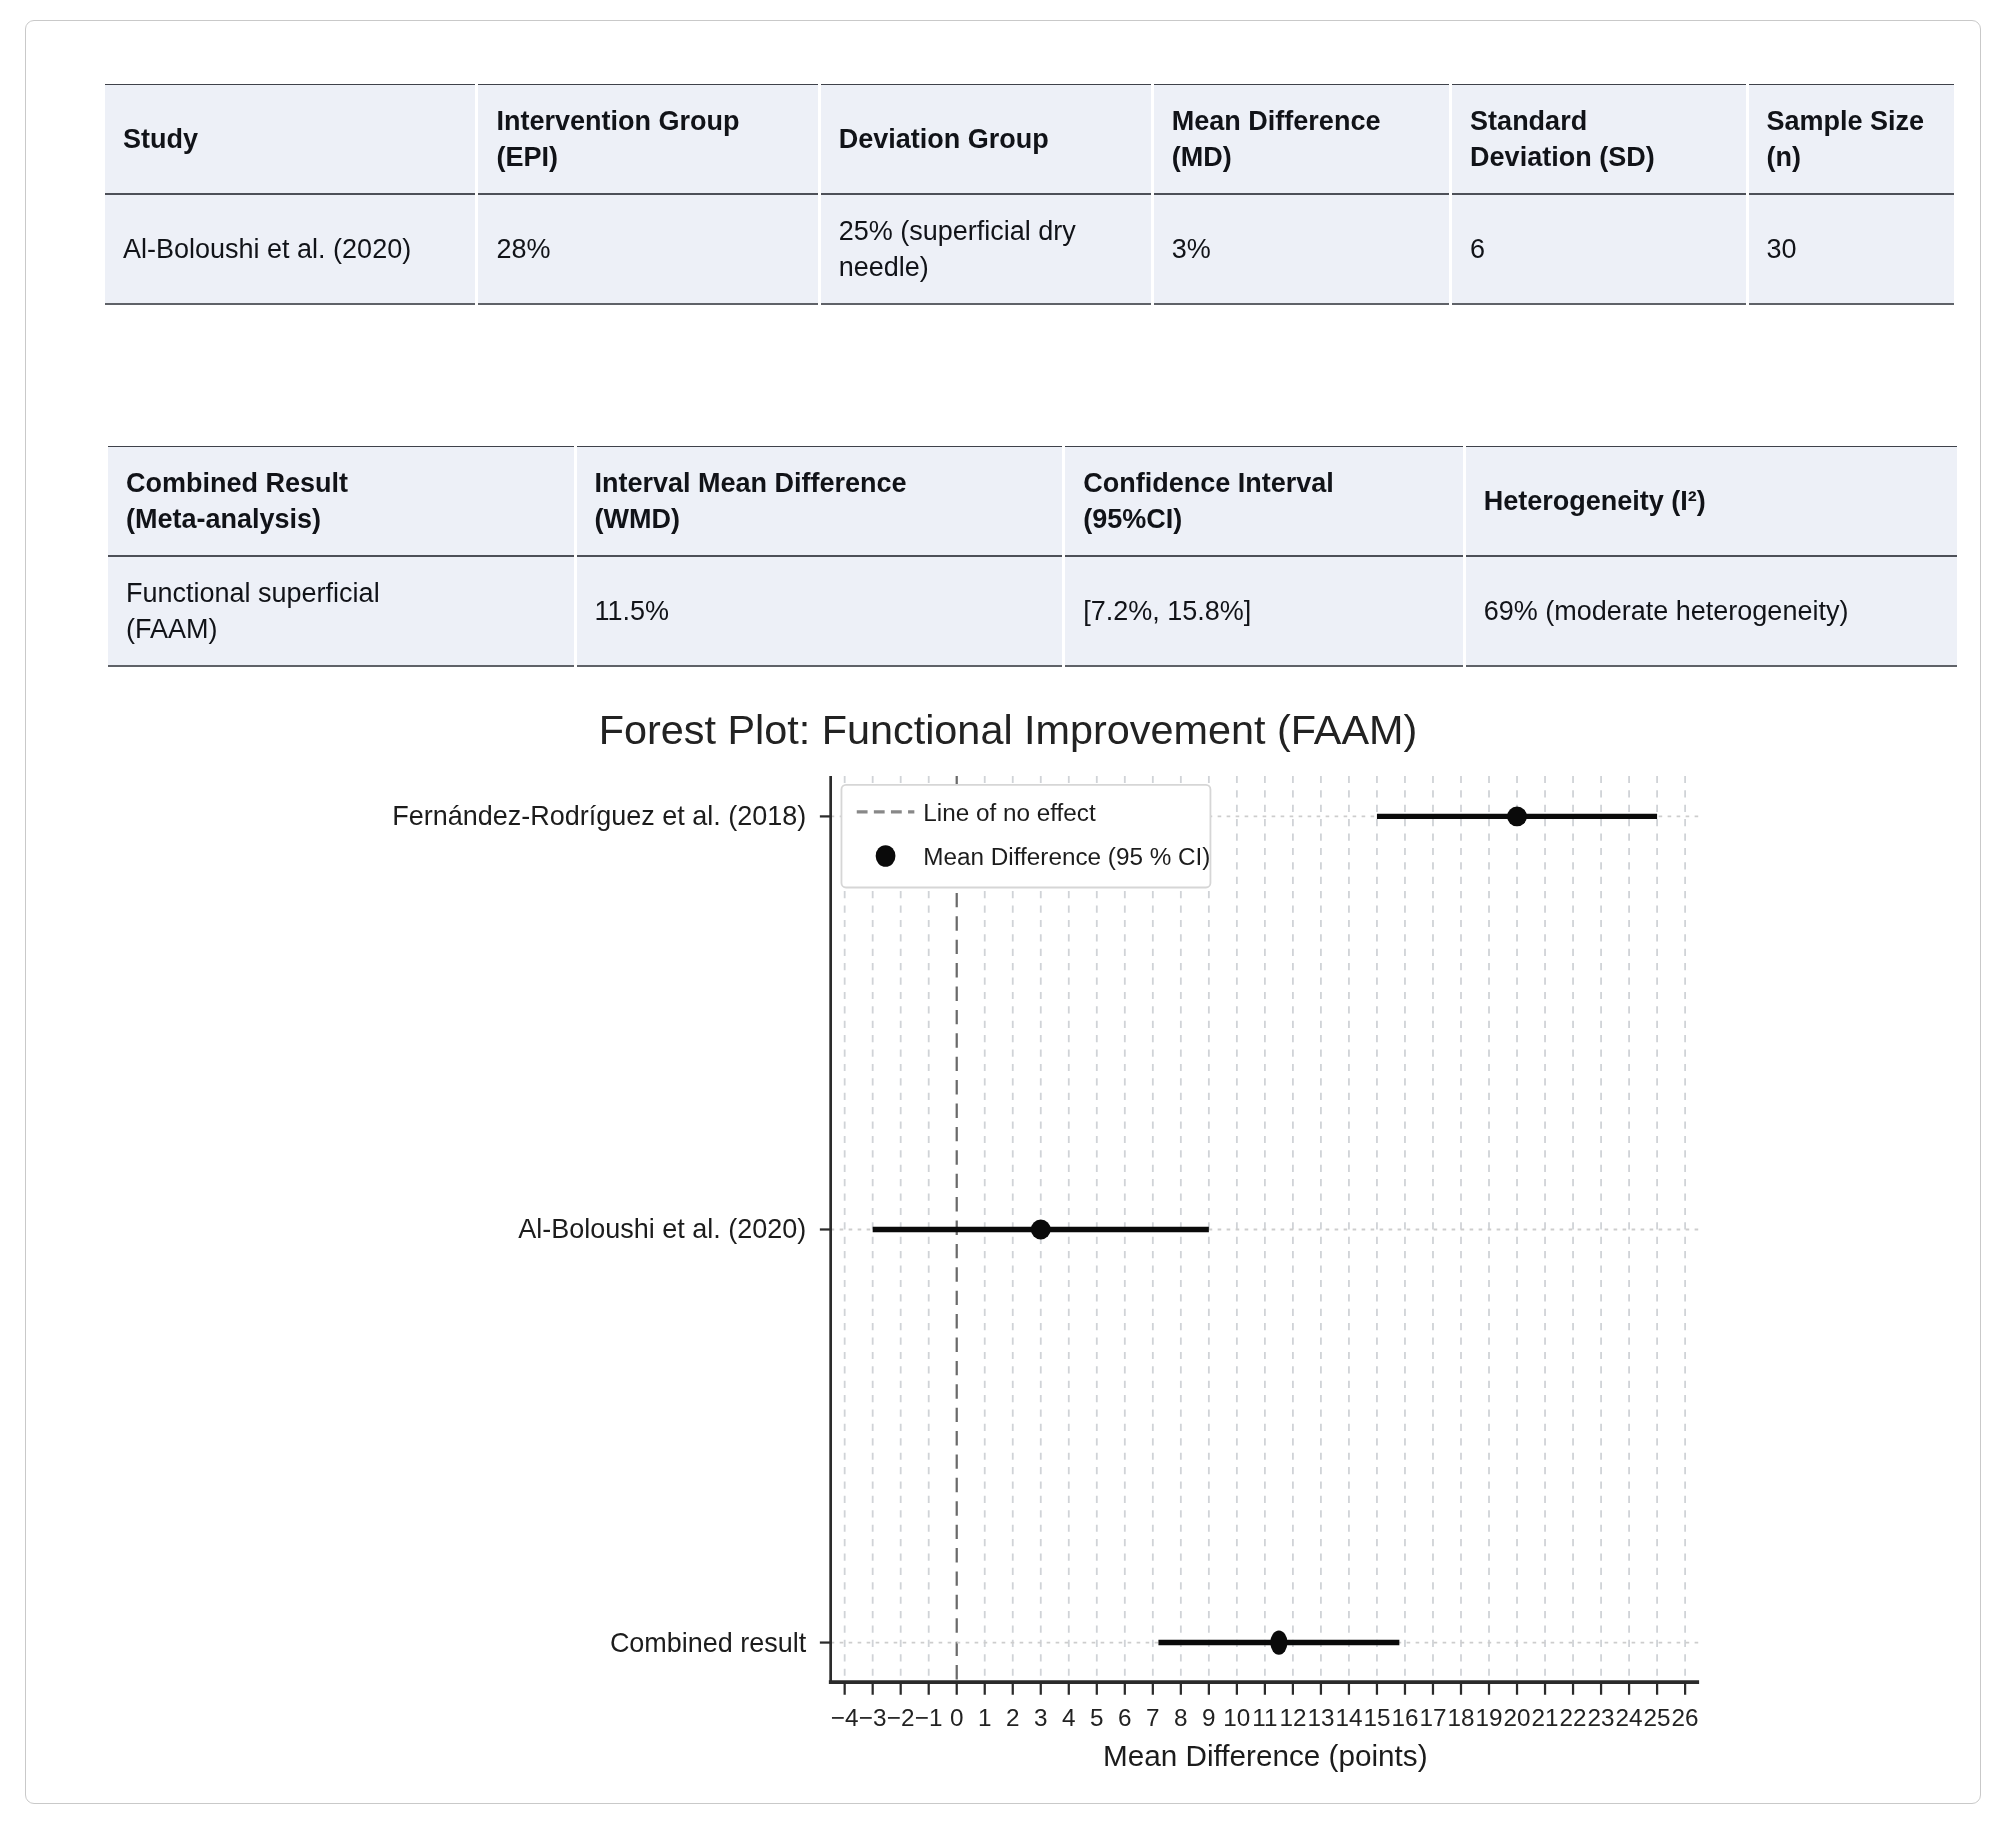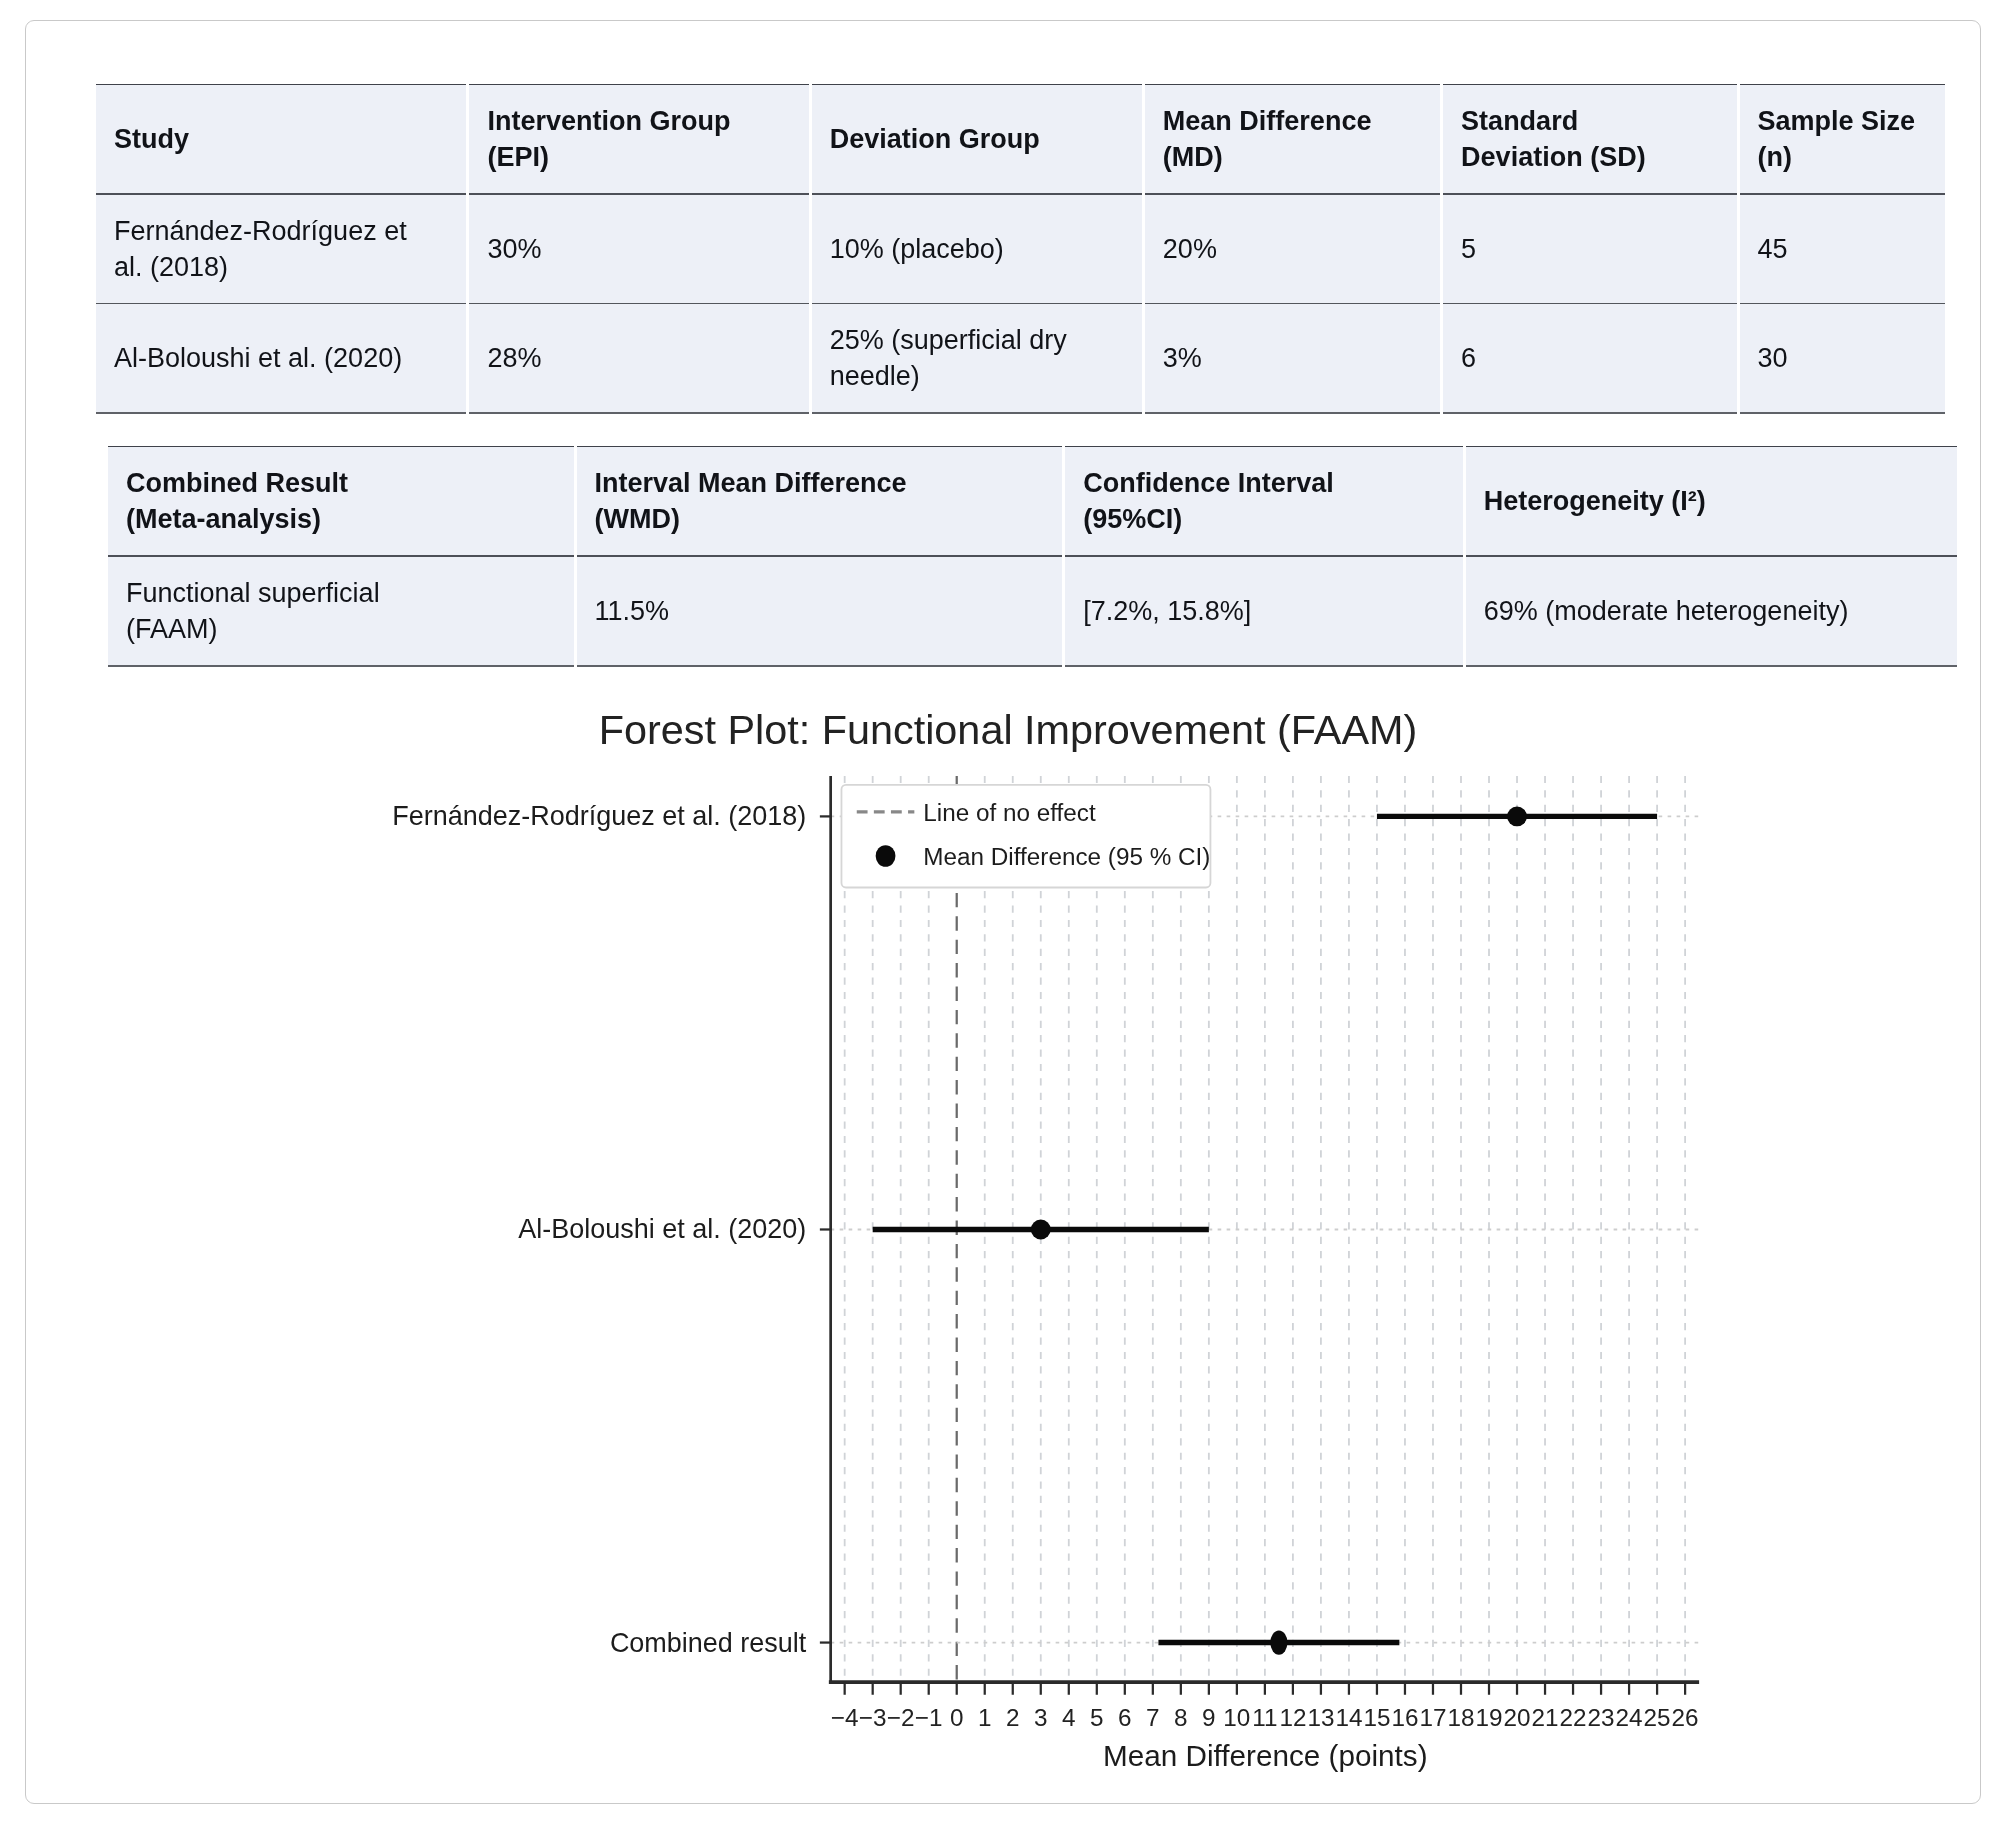--- a/index.html
+++ b/index.html
@@ -9,21 +9,21 @@
     overflow:hidden;
   }
   .frame{
     position:absolute;left:25px;top:20px;right:25px;bottom:25px;
     background:#ffffff;border:1.8px solid #c9c9c9;border-radius:9px;
   }
   table.tbl{
     position:absolute;border-collapse:separate;border-spacing:3.6px 0;
     table-layout:fixed;
   }
-  table.t1{left:67px;top:63px;width:1855px;}
+  table.t1{left:76px;top:63px;width:1855px;}
   table.t2{left:79px;top:425px;width:1855px;}
   .tbl th,.tbl td{
     background:#edf0f7;text-align:left;vertical-align:middle;
     padding:18px 18px;font-size:27px;line-height:36px;white-space:pre-line;
     color:#111318;
   }
   .tbl th{
     font-weight:bold;
     border-top:1.8px solid #3f424a;
     border-bottom:2.7px solid #4d5058;
@@ -54,29 +54,20 @@
             <th>Deviation Group</th>
             <th>Mean Difference
 (MD)</th>
             <th>Standard
 Deviation (SD)</th>
             <th>Sample Size
 (n)</th>
           </tr>
         </thead>
         <tbody>
-          <tr>
-            <td>Fernández-Rodríguez et
-al. (2018)</td>
-            <td>30%</td>
-            <td>10% (placebo)</td>
-            <td>20%</td>
-            <td>5</td>
-            <td>45</td>
-          </tr>
           <tr>
             <td>Al-Boloushi et al. (2020)</td>
             <td>28%</td>
             <td>25% (superficial dry
 needle)</td>
             <td>3%</td>
             <td>6</td>
             <td>30</td>
           </tr>
         </tbody>

